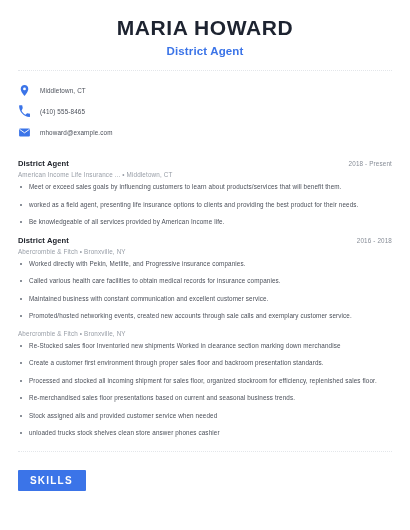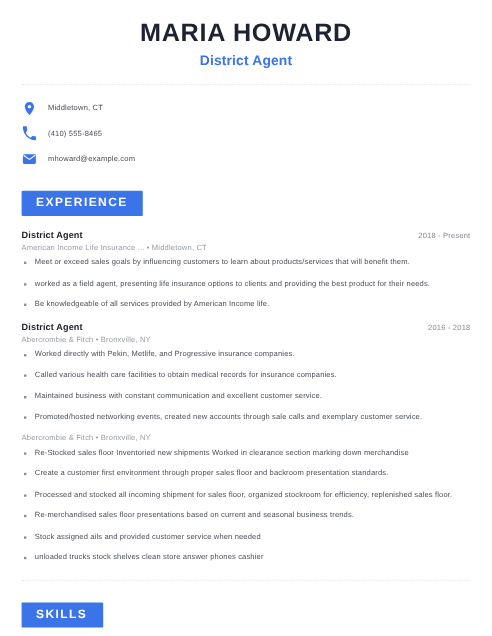--- a/index.html
+++ b/index.html
@@ -183,21 +183,20 @@
           <rect x="2" y="4.5" width="20" height="15" rx="2" fill="#3b74e8"></rect>
           <path d="M3.4 6.6L12 12.6l8.6-6" stroke="#ffffff" stroke-width="1.7" fill="none" stroke-linecap="round" stroke-linejoin="round"></path>
         </svg>
       </span>
       <span class="contact-text">mhoward@example.com</span>
     </div>
 
   </div>
 
   <div class="section section-exp">
-    <span class="section-badge">EXPERIENCE</span>
 
     <div class="jobs">
 
       <div class="job">
         <div class="job-head">
           <span class="job-title">District Agent</span>
           <span class="job-dates">2018 - Present</span>
         </div>
         <div class="job-meta">American Income Life Insurance ... • Middletown, CT</div>
         <ul class="bullets">

